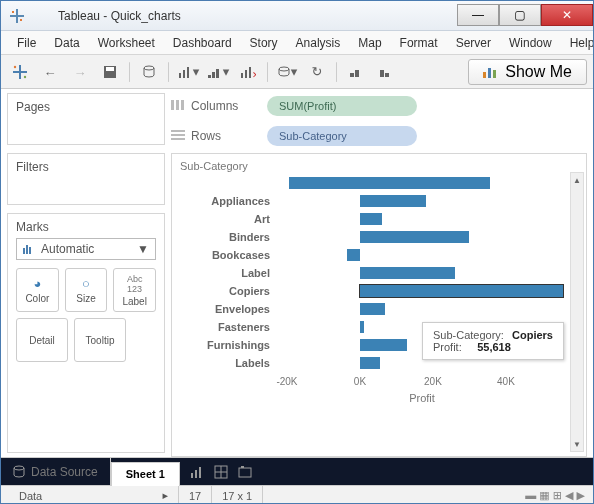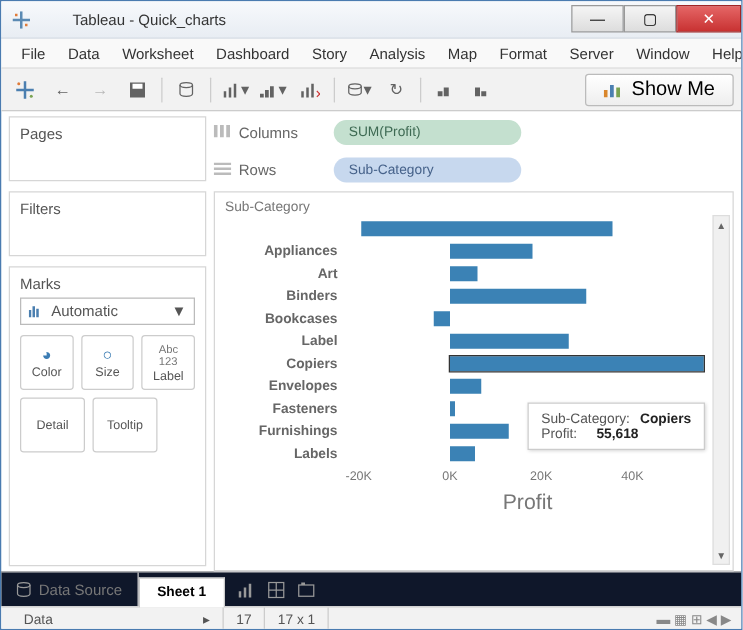--- a/index.html
+++ b/index.html
@@ -39,21 +39,21 @@
 .rows { }
 .row { display:flex; align-items:center; height:18px; }
 .row .rlab { width:100px; text-align:right; font-size:11px; color:#666; padding-right:6px; font-weight:bold;}
 .row .bararea { flex:1; position:relative; height:14px; }
 .bar { position:absolute; top:1px; height:12px; background:#3b82b5; }
 .bar.neg { right:calc(100% - var(--zero)); }
 .bar.pos { left: var(--zero); }
 .bar.hl { outline:1px solid #333; }
 .axis { display:flex; margin-left:100px; font-size:10px; color:#777; position:relative; height:14px; margin-top:4px;}
 .axis span { position:absolute; transform:translateX(-50%);}
-.xlabel { text-align:center; font-size:17px; color:#777; margin-left:100px; margin-top:2px;}
+.xlabel { text-align:center; font-size:11px; color:#777; margin-left:100px; margin-top:2px;}
 .vscroll { position:absolute; right:2px; top:18px; bottom:4px; width:14px; background:#f0f0f0; border:1px solid #ddd;}
 .vscroll .arr { height:14px; display:flex; align-items:center; justify-content:center; font-size:8px; color:#666;}
 .tooltip { position:absolute; right:22px; top:168px; background:#fff; border:1px solid #ccc; box-shadow:1px 1px 3px rgba(0,0,0,0.2); padding:6px 10px; font-size:11px; color:#555; z-index:5;}
 .tooltip .val { font-weight:bold; color:#222; text-align:right; display:inline-block; min-width:46px;}
 .tabsrow { height:28px; border-top:1px solid #ccc; background:#0f172a; display:flex; align-items:center; font-size:12px;}
 .ds { padding:0 12px; color:#777; display:flex; align-items:center; gap:6px; height:100%; border-right:1px solid #ccc;}
 .sheettab { padding:0 14px; background:#fff; border:1px solid #ccc; border-bottom:none; height:24px; margin-top:4px; display:flex; align-items:center; font-weight:bold; font-size:11px;}
 .tabicons { display:flex; gap:10px; padding:0 10px; color:#888; font-size:13px;}
 .status { height:20px; border-top:1px solid #ccc; background:#f2f2f2; display:flex; align-items:center; font-size:11px; color:#555; padding:0 8px;}
 .status .cell { border-right:1px solid #ccc; padding:0 10px; height:100%; display:flex; align-items:center;}

